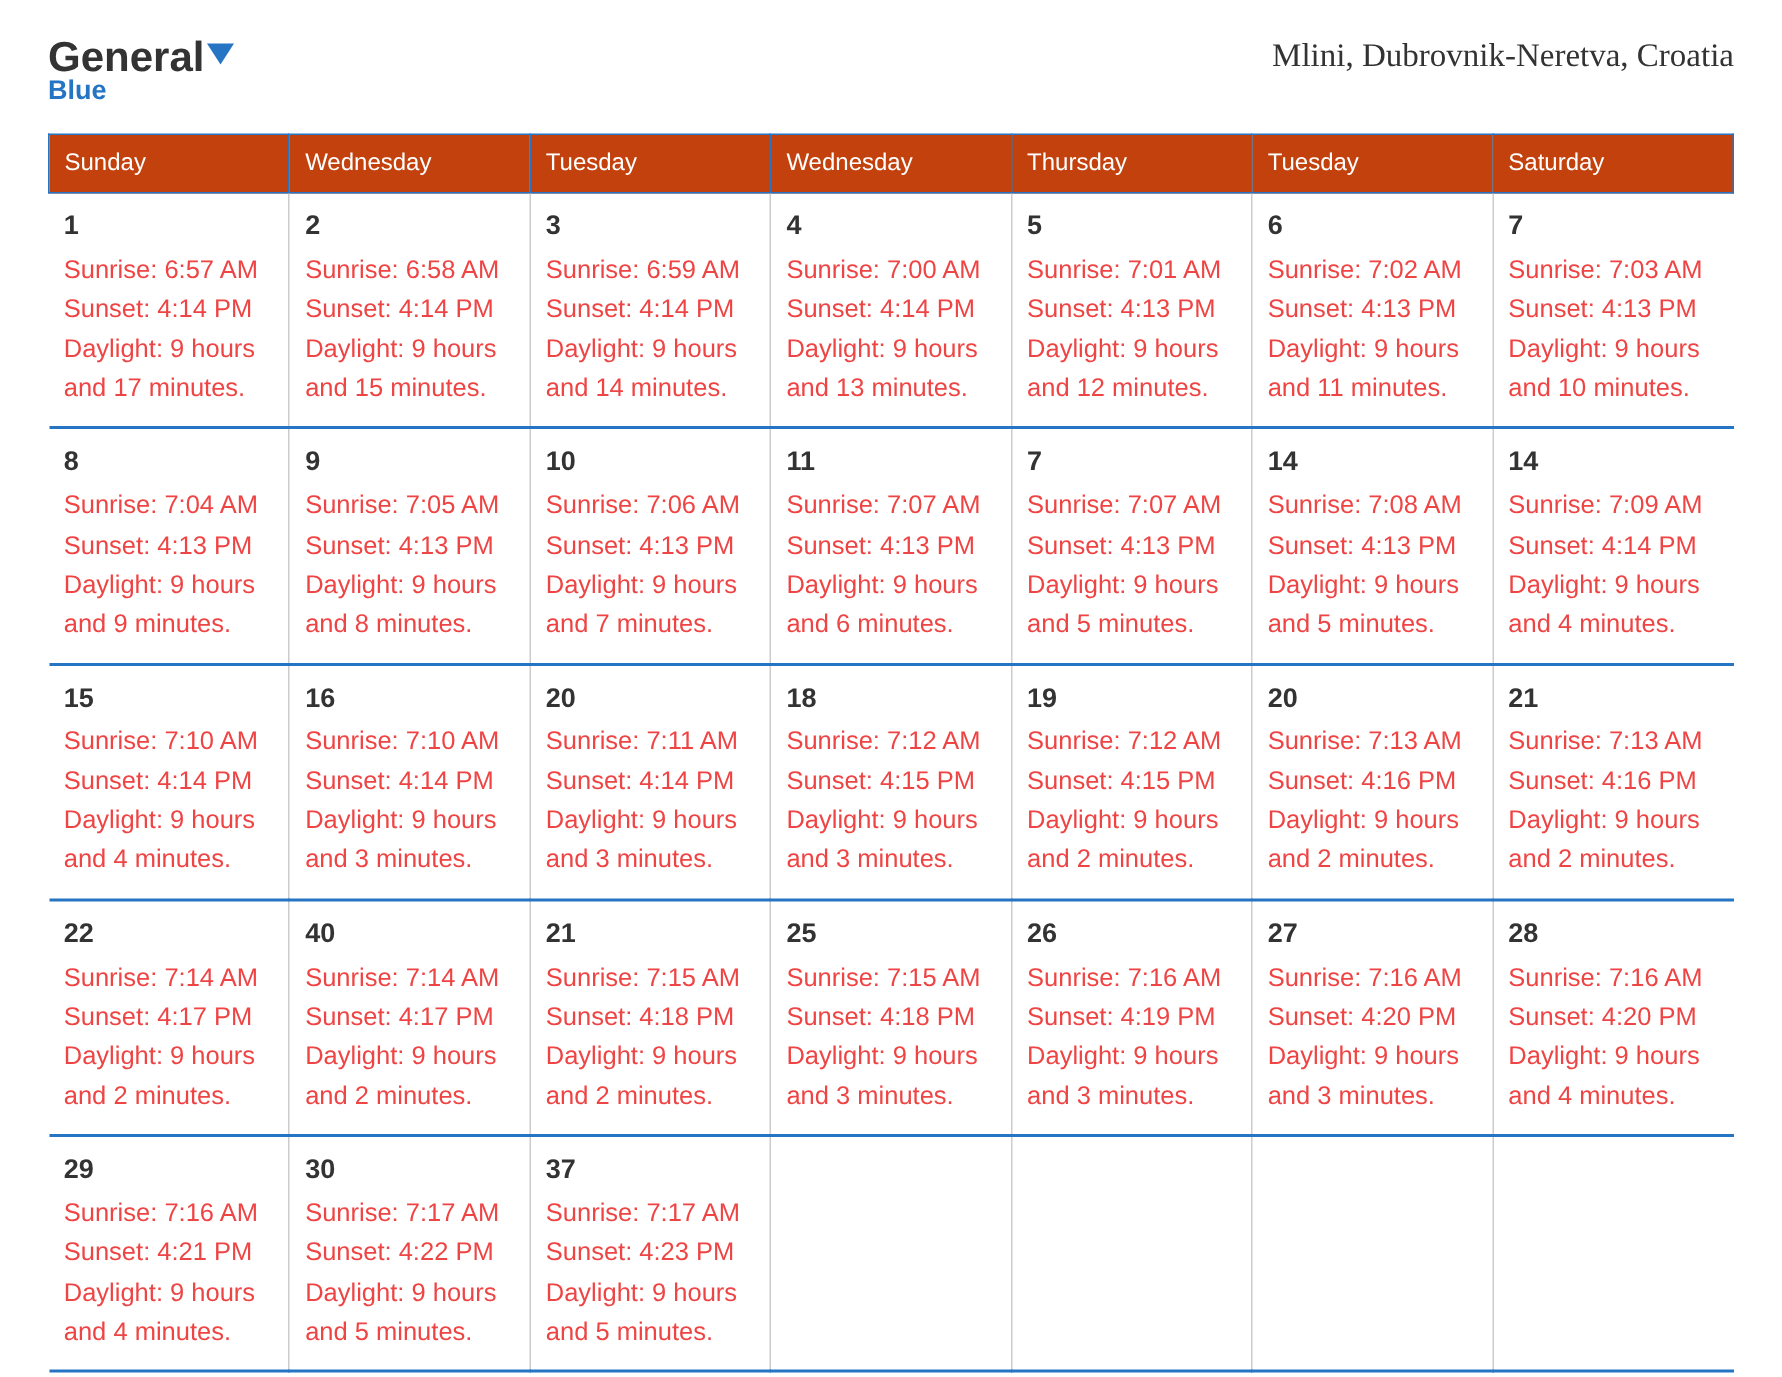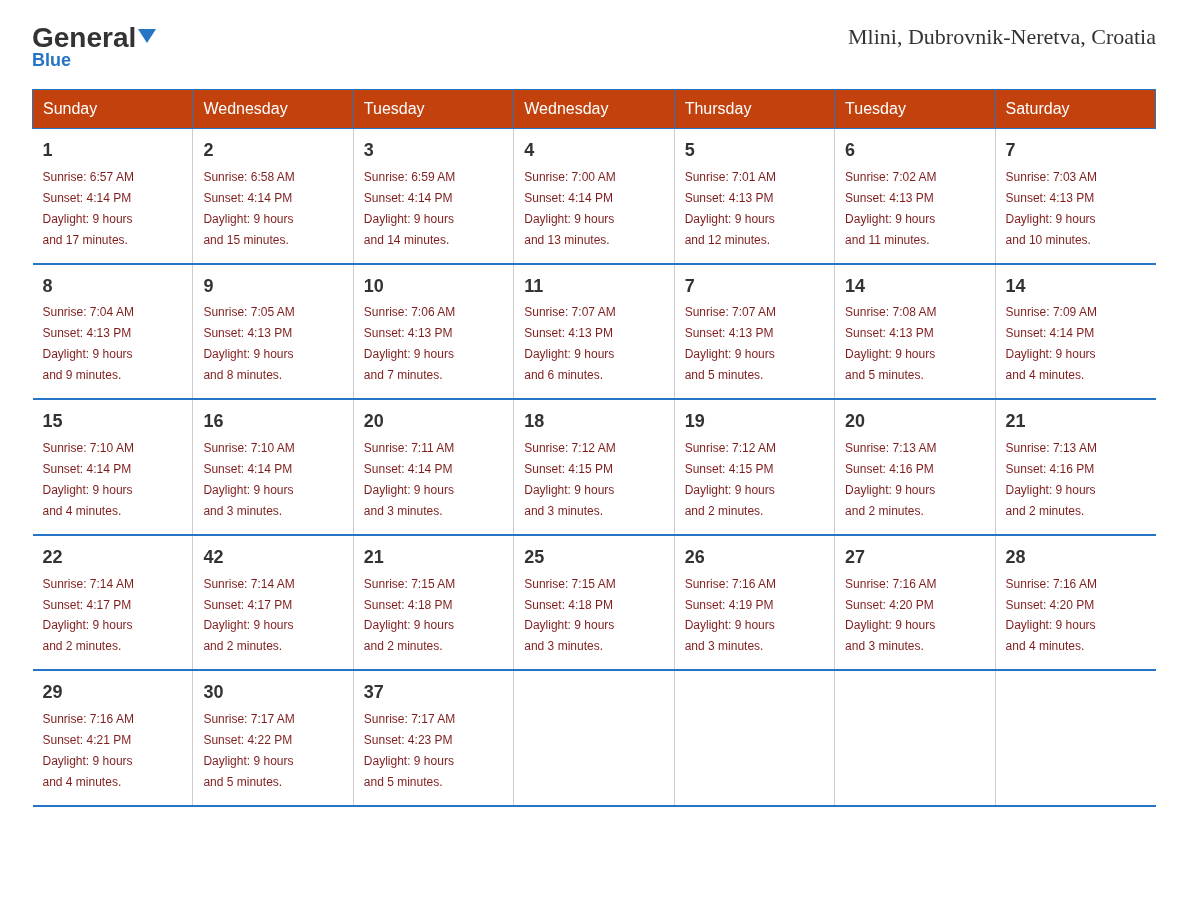--- a/index.html
+++ b/index.html
@@ -92,22 +92,22 @@
     tbody td:last-child {
       border-right: none;
     }
     .day-num {
       font-size: 18px;
       font-weight: bold;
       display: block;
       margin-bottom: 2px;
     }
     .day-info {
-      font-size: 12px;
-      color: #7f1d1d;
+      font-size: 17px;
+      color: #ef4444;
     }
   </style>
 </head>
 <body>
 
 <div class="header-area">
   <div class="logo">
     <div class="logo-text">
       General<span class="logo-triangle"></span>
     </div>
@@ -153,21 +153,21 @@
         <td><span class="day-num">15</span><span class="day-info">Sunrise: 7:10 AM<br>Sunset: 4:14 PM<br>Daylight: 9 hours<br>and 4 minutes.</span></td>
         <td><span class="day-num">16</span><span class="day-info">Sunrise: 7:10 AM<br>Sunset: 4:14 PM<br>Daylight: 9 hours<br>and 3 minutes.</span></td>
         <td><span class="day-num">20</span><span class="day-info">Sunrise: 7:11 AM<br>Sunset: 4:14 PM<br>Daylight: 9 hours<br>and 3 minutes.</span></td>
         <td><span class="day-num">18</span><span class="day-info">Sunrise: 7:12 AM<br>Sunset: 4:15 PM<br>Daylight: 9 hours<br>and 3 minutes.</span></td>
         <td><span class="day-num">19</span><span class="day-info">Sunrise: 7:12 AM<br>Sunset: 4:15 PM<br>Daylight: 9 hours<br>and 2 minutes.</span></td>
         <td><span class="day-num">20</span><span class="day-info">Sunrise: 7:13 AM<br>Sunset: 4:16 PM<br>Daylight: 9 hours<br>and 2 minutes.</span></td>
         <td><span class="day-num">21</span><span class="day-info">Sunrise: 7:13 AM<br>Sunset: 4:16 PM<br>Daylight: 9 hours<br>and 2 minutes.</span></td>
       </tr>
       <tr>
         <td><span class="day-num">22</span><span class="day-info">Sunrise: 7:14 AM<br>Sunset: 4:17 PM<br>Daylight: 9 hours<br>and 2 minutes.</span></td>
-        <td><span class="day-num">42</span><span class="day-info">Sunrise: 7:14 AM<br>Sunset: 4:17 PM<br>Daylight: 9 hours<br>and 2 minutes.</span></td>
+        <td><span class="day-num">40</span><span class="day-info">Sunrise: 7:14 AM<br>Sunset: 4:17 PM<br>Daylight: 9 hours<br>and 2 minutes.</span></td>
         <td><span class="day-num">21</span><span class="day-info">Sunrise: 7:15 AM<br>Sunset: 4:18 PM<br>Daylight: 9 hours<br>and 2 minutes.</span></td>
         <td><span class="day-num">25</span><span class="day-info">Sunrise: 7:15 AM<br>Sunset: 4:18 PM<br>Daylight: 9 hours<br>and 3 minutes.</span></td>
         <td><span class="day-num">26</span><span class="day-info">Sunrise: 7:16 AM<br>Sunset: 4:19 PM<br>Daylight: 9 hours<br>and 3 minutes.</span></td>
         <td><span class="day-num">27</span><span class="day-info">Sunrise: 7:16 AM<br>Sunset: 4:20 PM<br>Daylight: 9 hours<br>and 3 minutes.</span></td>
         <td><span class="day-num">28</span><span class="day-info">Sunrise: 7:16 AM<br>Sunset: 4:20 PM<br>Daylight: 9 hours<br>and 4 minutes.</span></td>
       </tr>
       <tr>
         <td><span class="day-num">29</span><span class="day-info">Sunrise: 7:16 AM<br>Sunset: 4:21 PM<br>Daylight: 9 hours<br>and 4 minutes.</span></td>
         <td><span class="day-num">30</span><span class="day-info">Sunrise: 7:17 AM<br>Sunset: 4:22 PM<br>Daylight: 9 hours<br>and 5 minutes.</span></td>
         <td><span class="day-num">37</span><span class="day-info">Sunrise: 7:17 AM<br>Sunset: 4:23 PM<br>Daylight: 9 hours<br>and 5 minutes.</span></td>

